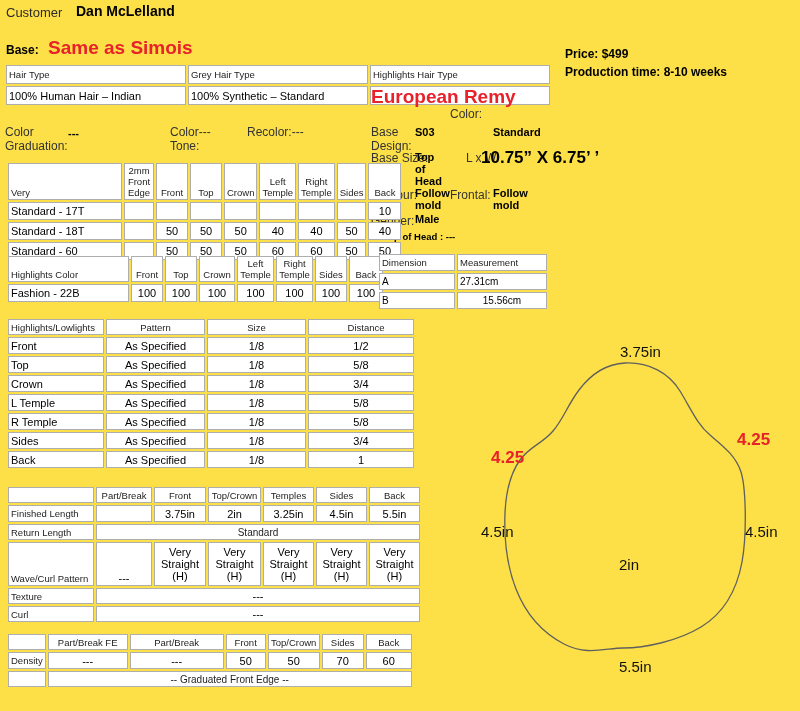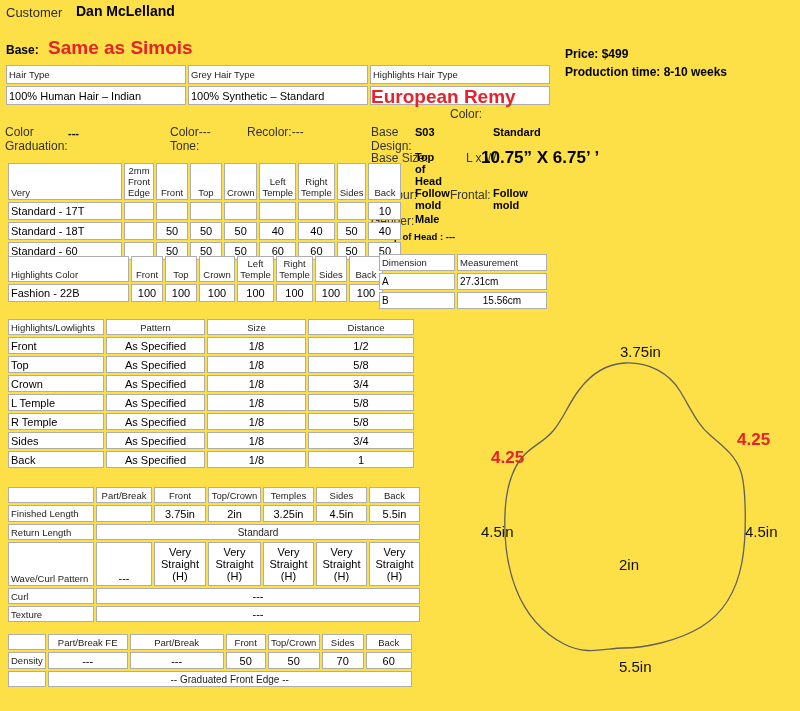--- a/index.html
+++ b/index.html
@@ -254,25 +254,25 @@
     <tr>
       <td class="h" style="height:40px; vertical-align:bottom;">Wave/Curl Pattern</td>
       <td class="v ctr" style="vertical-align:bottom;">---</td>
       <td class="v ctr">Very Straight (H)</td>
       <td class="v ctr">Very Straight (H)</td>
       <td class="v ctr">Very Straight (H)</td>
       <td class="v ctr">Very Straight (H)</td>
       <td class="v ctr">Very Straight (H)</td>
     </tr>
     <tr>
+      <td class="h" style="height:12px; vertical-align:middle;">Texture</td>
+      <td class="v ctr" colspan="6">---</td>
+    </tr>
+    <tr>
       <td class="h" style="height:12px; vertical-align:middle;">Curl</td>
-      <td class="v ctr" colspan="6">---</td>
-    </tr>
-    <tr>
-      <td class="h" style="height:12px; vertical-align:middle;">Texture</td>
       <td class="v ctr" colspan="6">---</td>
     </tr>
   </tbody>
     </table>
 
   <table class="f abs" style="left:6px; top:632px;">
     <tbody>
         <tr>
       <th class="h" style="width:31px; height:12px;"></th>
       <th class="h hc" style="width:74px; vertical-align:middle;">Part/Break FE</th>

